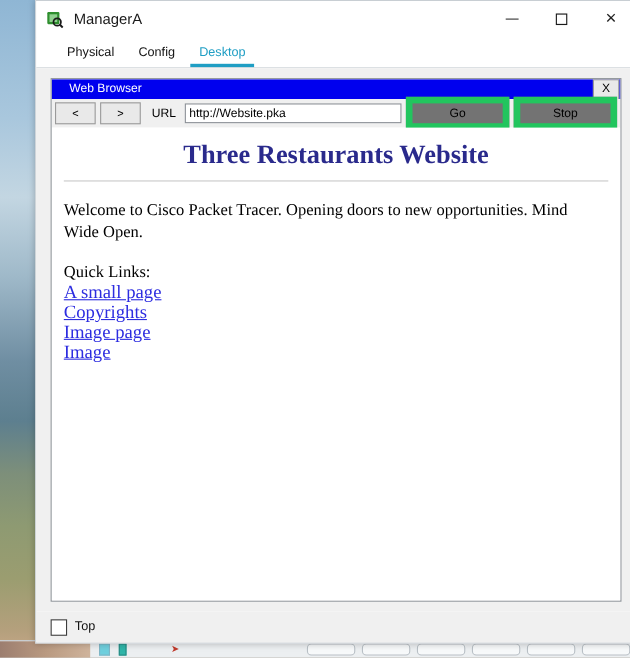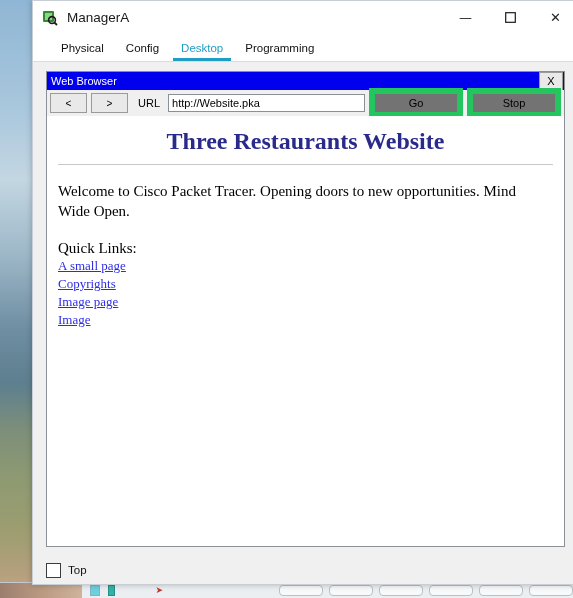--- a/index.html
+++ b/index.html
@@ -195,21 +195,21 @@
     flex-direction: column;
     margin-bottom: 9px;
     overflow: hidden;
   }
   #browser-titlebar {
     height: 18px;
     background: #0000ee;
     display: flex;
     align-items: center;
     flex: 0 0 auto;
-    padding-left: 4px;
+    padding-left: 16px;
   }
   #browser-title {
     color: #ffffff;
     font-size: 11px;
     font-family: "Liberation Sans", sans-serif;
     line-height: 12px;
   }
   #browser-close {
     margin-left: auto;
     width: 22px;
@@ -306,21 +306,21 @@
   #quick-links-label {
     font-family: "Liberation Serif", serif;
     font-size: 15px;
     color: #000;
     line-height: 18px;
     margin: 0;
   }
   .page-link {
     display: block;
     font-family: "Liberation Serif", serif;
-    font-size: 13px;
+    font-size: 17px;
     color: #2d2de0;
     line-height: 18px;
     width: fit-content;
   }
 
   
   #device-footer {
     height: 28px;
     background: #f0f0f0;
     display: flex;
@@ -392,21 +392,20 @@
         </svg>
       </div>
       <div class="wc-btn" id="wc-close">✕</div>
     </div>
   </div>
 
   <div id="tabstrip">
     <div class="tab">Physical</div>
     <div class="tab">Config</div>
     <div class="tab active">Desktop</div>
-    <div class="tab">Programming</div>
   </div>
 
   <div id="device-body">
 
     <div id="browser-panel">
 
       <div id="browser-titlebar">
         <div id="browser-title">Web Browser</div>
         <div id="browser-close">X</div>
       </div>

